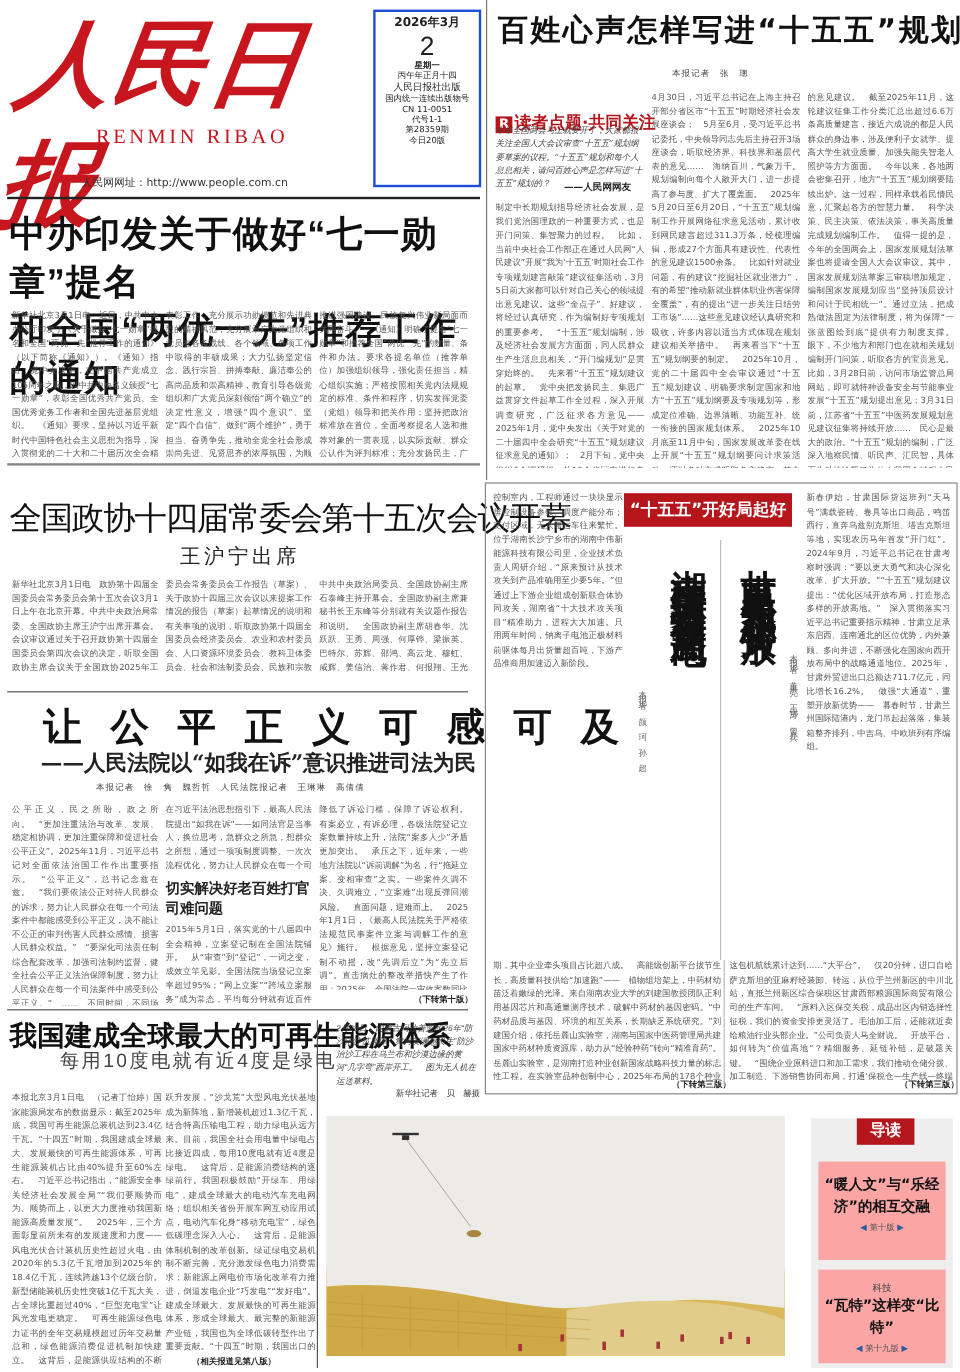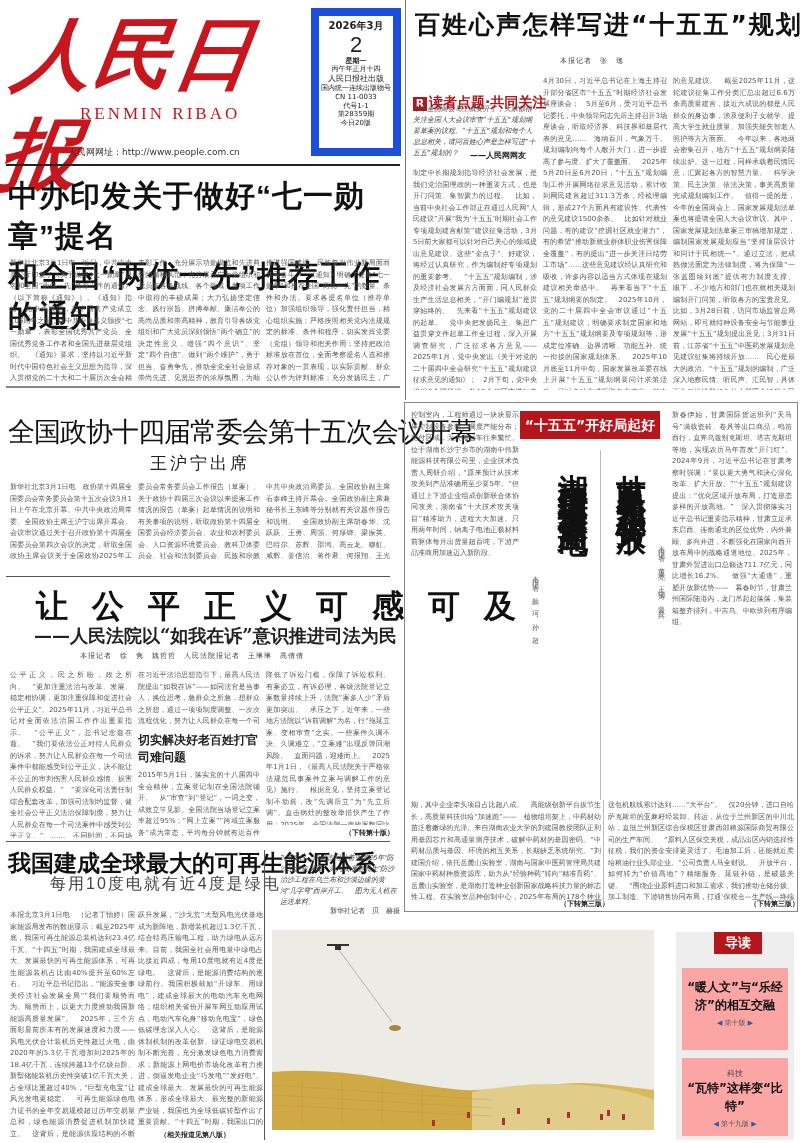--- a/index.html
+++ b/index.html
@@ -2,21 +2,21 @@
 <html><head>
 <meta charset="utf-8">
 <style>
 *{box-sizing:border-box;margin:0;padding:0}
 body{width:800px;height:1143px;background:#fff;font-family:"DejaVu Sans",sans-serif;color:#222;position:relative;overflow:hidden}
 .abs{position:absolute}
 .masthead-logo{left:8px;top:4px;width:290px;height:118px}
 .logo-cn{position:absolute;left:0;top:0;width:300px;font-family:"DejaVu Serif",serif;font-style:italic;font-weight:bold;font-size:78px;color:#c8161e;letter-spacing:2px;line-height:100px;transform:skewX(-8deg)}
 .logo-en{position:absolute;left:72px;top:100px;font-family:"Liberation Serif",serif;font-size:17px;color:#c8161e;letter-spacing:3px}
 .logo-url{left:68px;top:146px;font-size:9px;color:#333}
-.datebox{left:311px;top:8px;width:90px;height:148px;border:8px solid #1d4ed8;text-align:center;padding-top:4px}
+.datebox{left:311px;top:8px;width:90px;height:148px;border:2px solid #1d4ed8;text-align:center;padding-top:4px}
 .datebox div{line-height:1.25}
 .d-ym{font-size:10px;font-weight:bold}
 .d-day{font-size:22px;font-family:"Liberation Sans",sans-serif;line-height:1.1!important}
 .d-sm{font-size:7px}
 .rule{position:absolute;height:2px;background:#222}
 .head1{left:8px;top:176px;width:380px;font-family:"Liberation Sans",sans-serif;font-weight:bold;font-size:30px;line-height:40px;letter-spacing:1px;color:#111}
 .body-txt{font-size:7px;line-height:11.5px;color:#555;text-align:justify}
 .col{position:absolute}
 .head2{left:8px;top:414px;font-family:"DejaVu Serif",serif;font-size:27px;letter-spacing:-1px;color:#111}
 .sub2{left:150px;top:452px;font-size:17px;letter-spacing:3px}
@@ -49,21 +49,21 @@
 </div>
 <div class="abs logo-url">人民网网址：http://www.people.com.cn</div>
 
 <div class="abs datebox">
   <div class="d-ym">2026年3月</div>
   <div class="d-day">2</div>
   <div class="d-sm" style="font-weight:bold">星期一</div>
   <div class="d-sm">丙午年正月十四</div>
   <div class="d-sm" style="font-size:8px;font-family:'DejaVu Serif',serif">人民日报社出版</div>
   <div class="d-sm">国内统一连续出版物号</div>
-  <div class="d-sm">CN 11-0033</div>
+  <div class="d-sm">CN 11-0051</div>
   <div class="d-sm">代号1-1</div>
   <div class="d-sm">第28359期</div>
   <div class="d-sm">今日20版</div>
 </div>
 
 <div class="rule" style="left:6px;top:164px;width:394px;"></div>
 
 <div class="abs head1">
   <div>中办印发关于做好“七一勋章”提名</div>
   <div>和全国“两优一先”推荐工作的通知</div>

